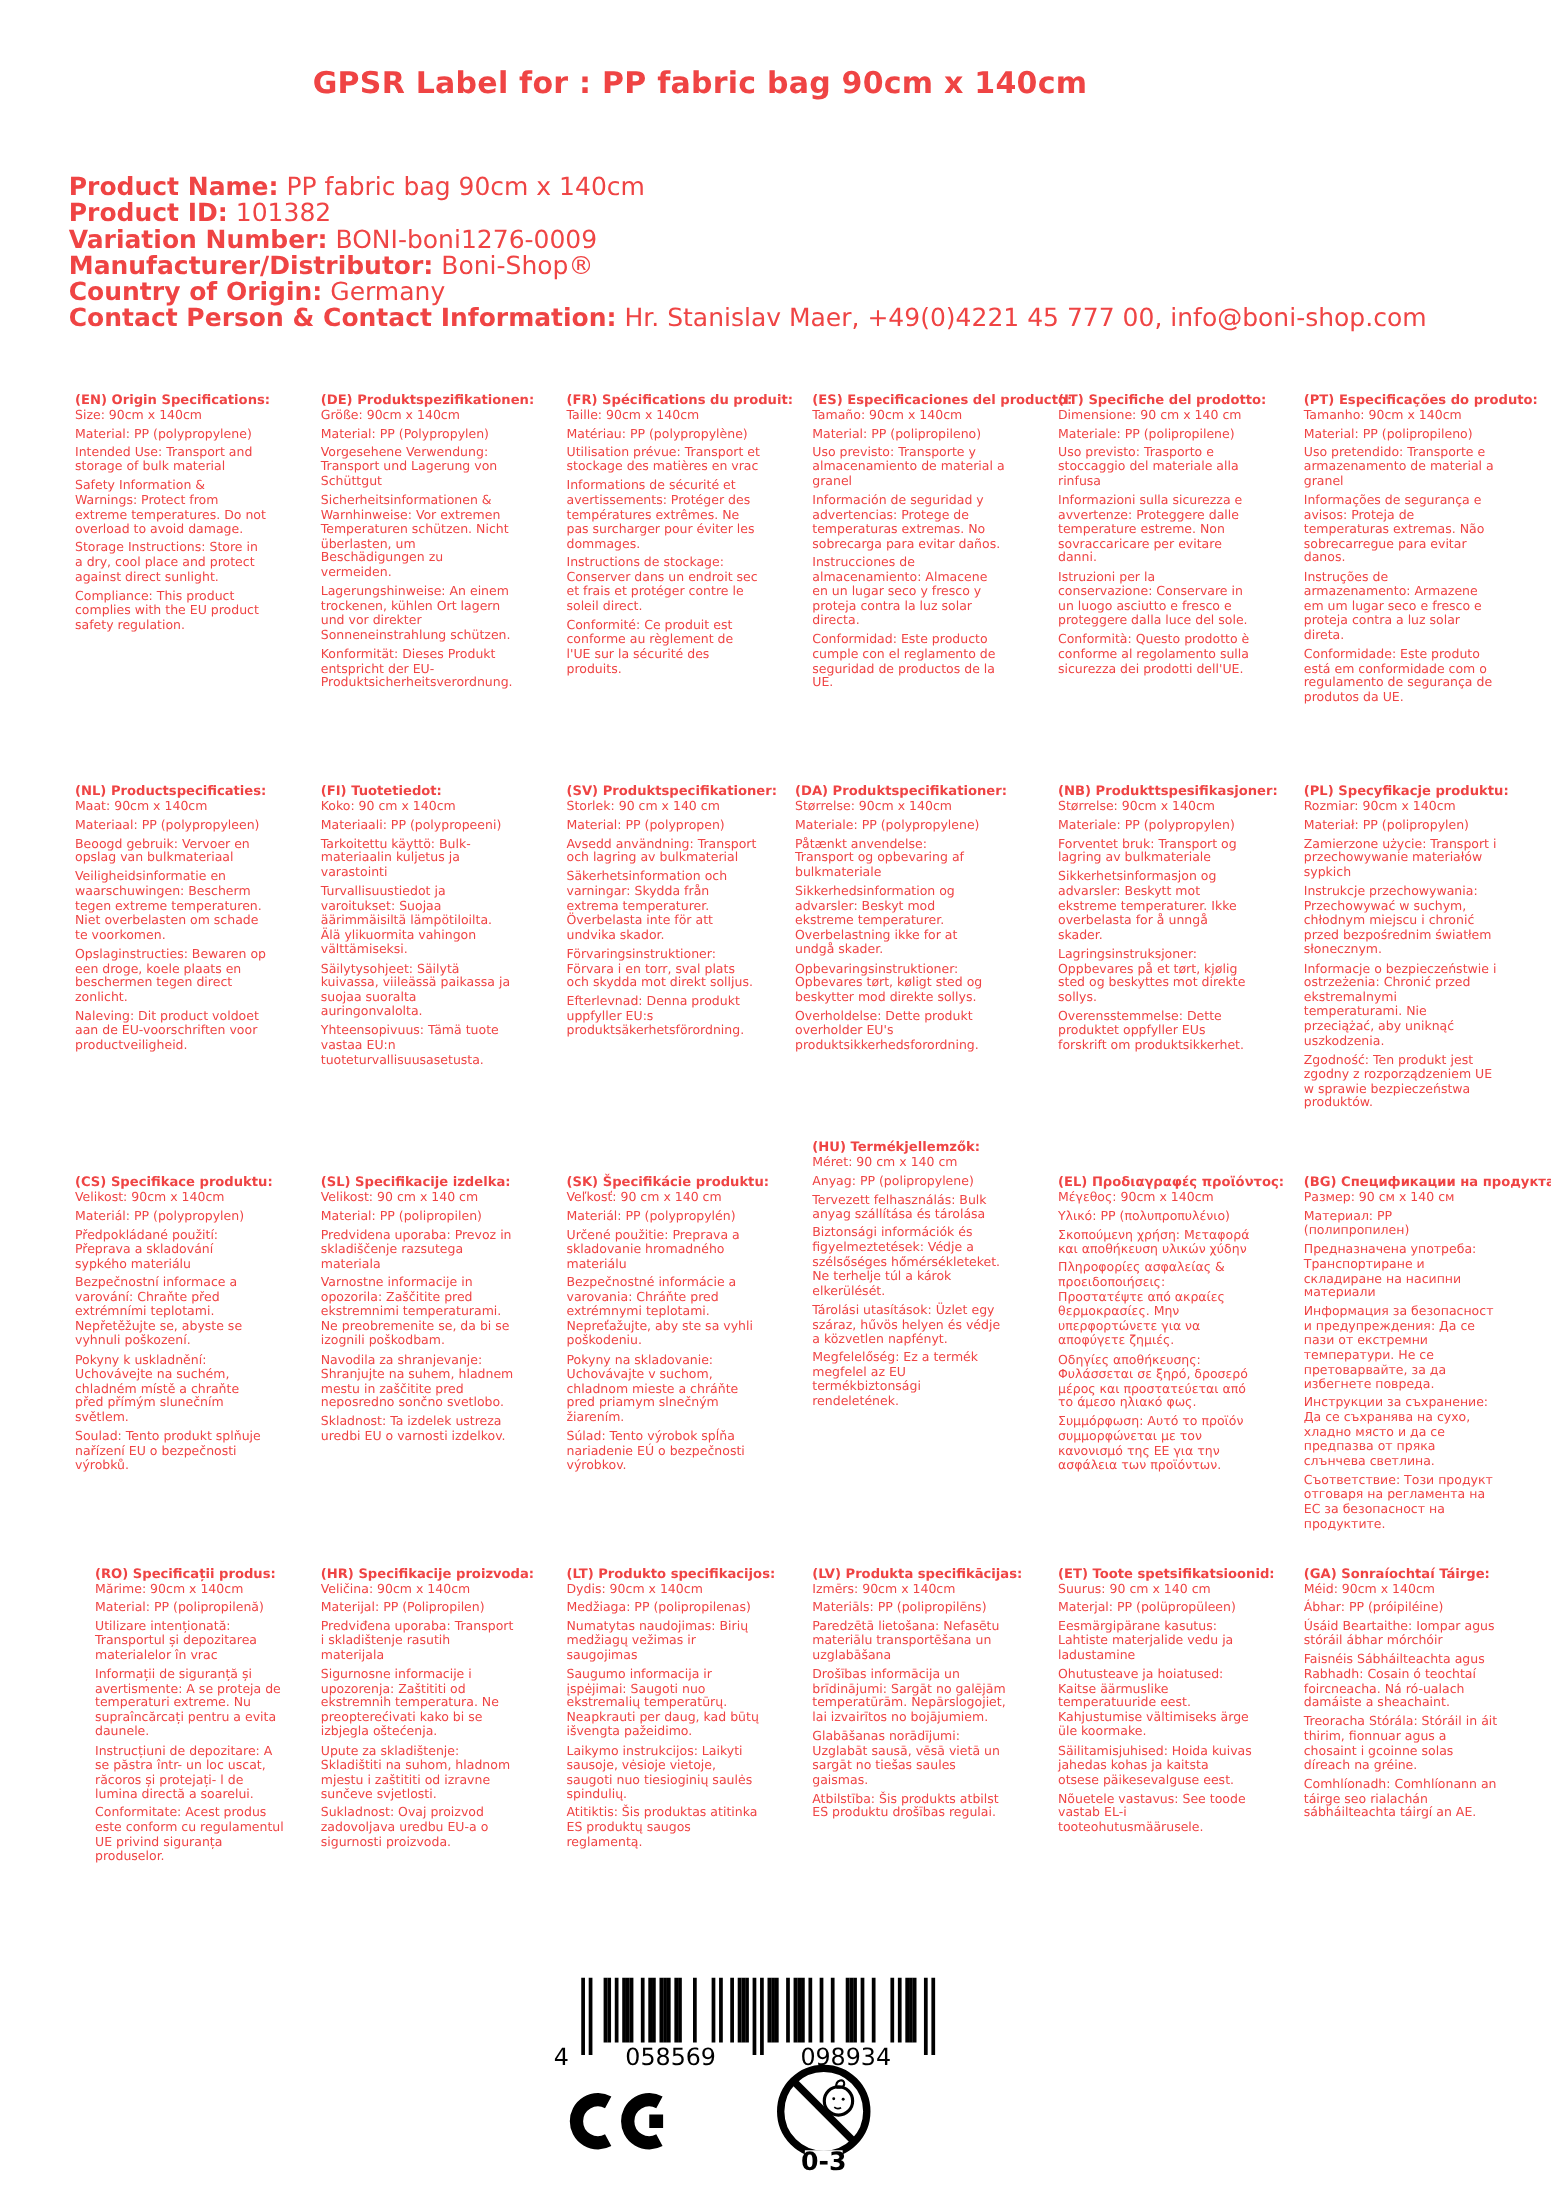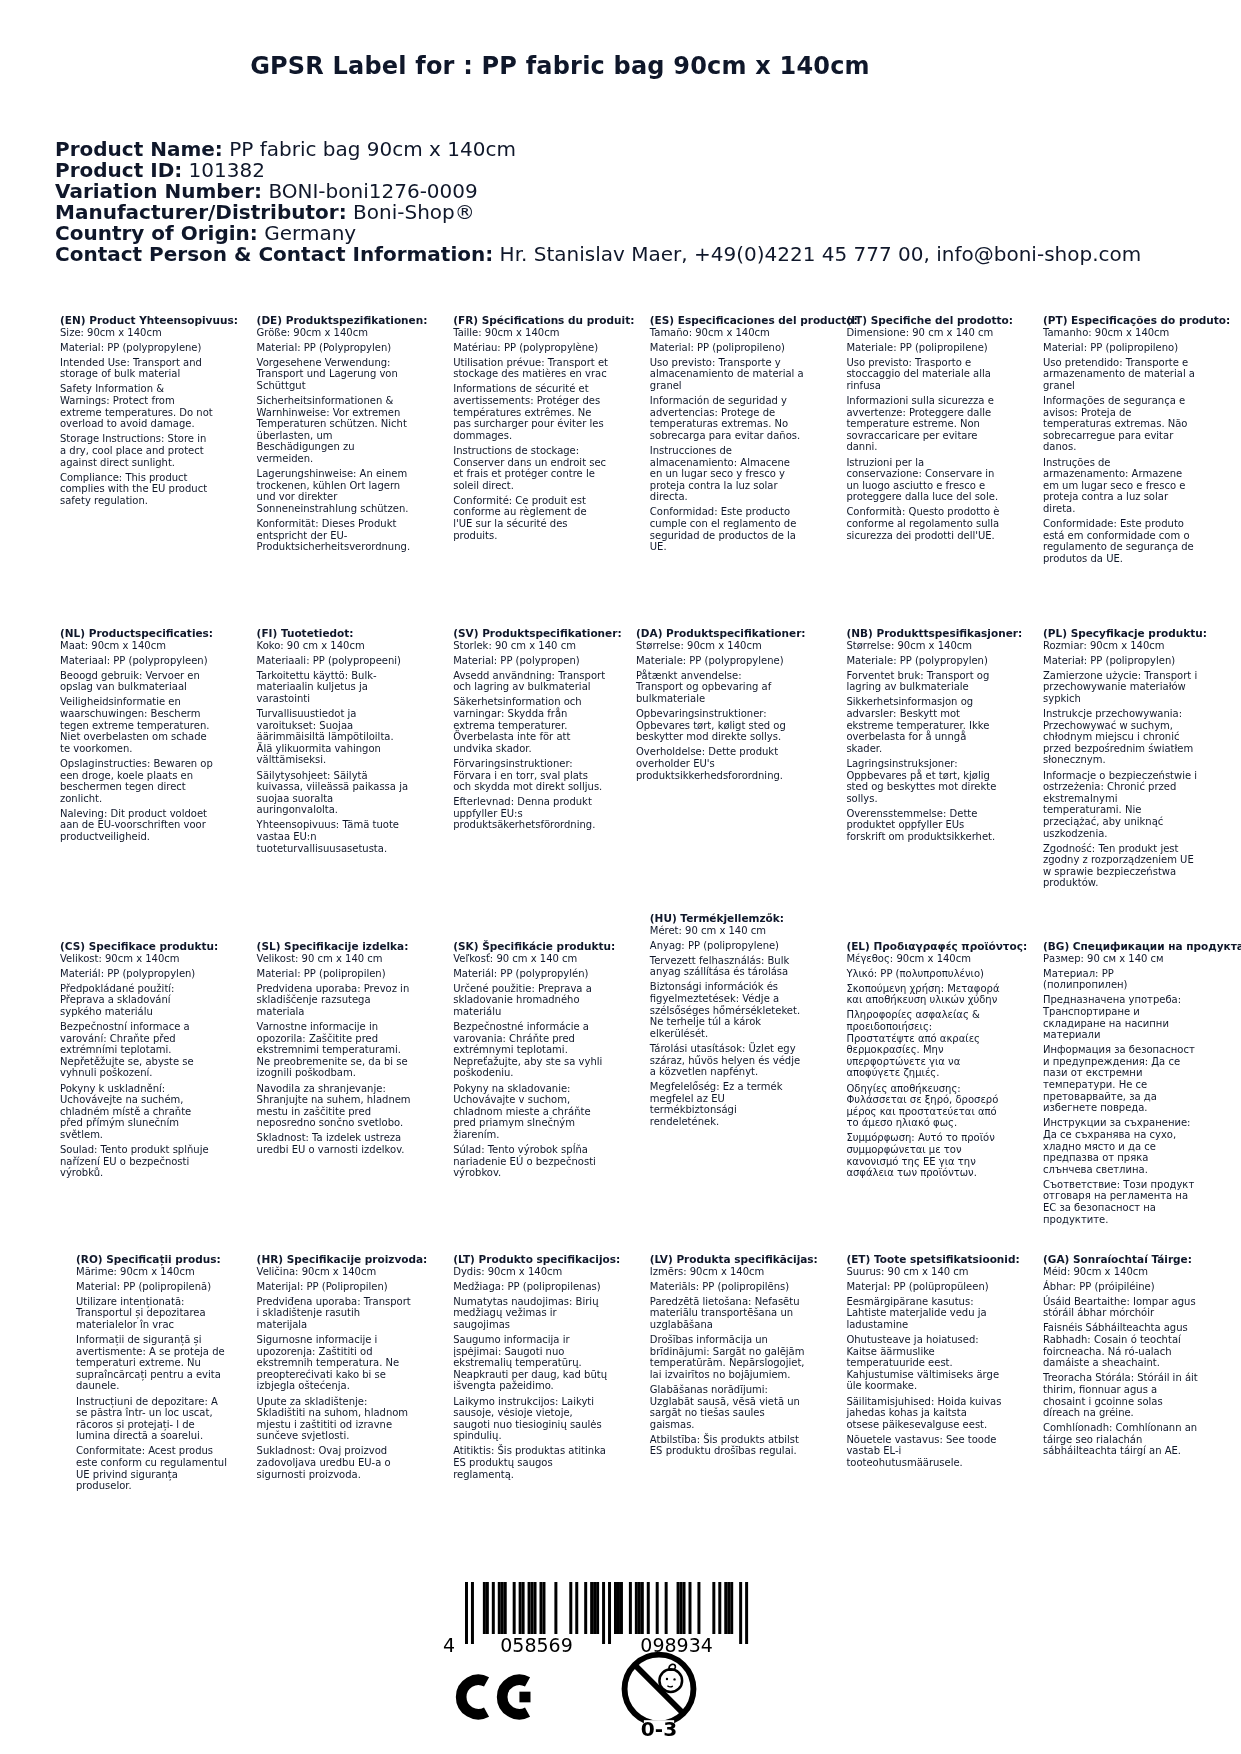--- a/index.html
+++ b/index.html
@@ -1,19 +1,19 @@
 <!DOCTYPE html>
 <html><head>
 <meta charset="utf-8">
 <style>
   * { margin:0; padding:0; box-sizing:border-box; }
   html,body { background:#ffffff; }
   .page {
     position:relative; width:1241px; height:1754px; background:#fff;
-    font-family:"DejaVu Sans","Liberation Sans",sans-serif; color:#0f172a;
+    font-family:"DejaVu Sans","Liberation Sans",sans-serif; color:#ef4444;
     overflow:hidden;
   }
   .title {
     position:absolute; top:52px; left:0; width:1120px;
     text-align:center; font-size:24px; font-weight:bold; letter-spacing:0.2px;
   }
   .product-info { position:absolute; top:139px; left:55px; font-size:20px; line-height:21px; }
   .pi-row { white-space:nowrap; }
   .pi-label { font-weight:bold; }
   .pi-value { font-weight:normal; }
@@ -39,21 +39,21 @@
     <div class="pi-row"><span class="pi-label">Product Name:</span> <span class="pi-value">PP fabric bag 90cm x 140cm</span></div>
     <div class="pi-row"><span class="pi-label">Product ID:</span> <span class="pi-value">101382</span></div>
     <div class="pi-row"><span class="pi-label">Variation Number:</span> <span class="pi-value">BONI-boni1276-0009</span></div>
     <div class="pi-row"><span class="pi-label">Manufacturer/Distributor:</span> <span class="pi-value">Boni-Shop®</span></div>
     <div class="pi-row"><span class="pi-label">Country of Origin:</span> <span class="pi-value">Germany</span></div>
     <div class="pi-row"><span class="pi-label">Contact Person &amp; Contact Information:</span> <span class="pi-value">Hr. Stanislav Maer, +49(0)4221 45 777 00, info@boni-shop.com</span></div>
   </div>
 
   <div class="specs" id="specs-grid">
       <div class="spec-block" style="left: 0px; top: 0px;">
-        <div class="spec-h">(EN) Product Yhteensopivuus:</div>
+        <div class="spec-h">(EN) Origin Specifications:</div>
         <p class="spec-p">Size: 90cm x 140cm</p>
         <p class="spec-p">Material: PP (polypropylene)</p>
         <p class="spec-p">Intended Use: Transport and storage of bulk material</p>
         <p class="spec-p">Safety Information &amp; Warnings: Protect from extreme temperatures. Do not overload to avoid damage.</p>
         <p class="spec-p">Storage Instructions: Store in a dry, cool place and protect against direct sunlight.</p>
         <p class="spec-p">Compliance: This product complies with the EU product safety regulation.</p>
       </div>
       <div class="spec-block" style="left: 196.6px; top: 0px;">
         <div class="spec-h">(DE) Produktspezifikationen:</div>
         <p class="spec-p">Größe: 90cm x 140cm</p>
@@ -124,20 +124,21 @@
         <p class="spec-p">Avsedd användning: Transport och lagring av bulkmaterial</p>
         <p class="spec-p">Säkerhetsinformation och varningar: Skydda från extrema temperaturer. Överbelasta inte för att undvika skador.</p>
         <p class="spec-p">Förvaringsinstruktioner: Förvara i en torr, sval plats och skydda mot direkt solljus.</p>
         <p class="spec-p">Efterlevnad: Denna produkt uppfyller EU:s produktsäkerhetsförordning.</p>
       </div>
       <div class="spec-block" style="left: 576px; top: 313px;">
         <div class="spec-h">(DA) Produktspecifikationer:</div>
         <p class="spec-p">Størrelse: 90cm x 140cm</p>
         <p class="spec-p">Materiale: PP (polypropylene)</p>
         <p class="spec-p">Påtænkt anvendelse: Transport og opbevaring af bulkmateriale</p>
+        <p class="spec-p">Sikkerhedsinformation og advarsler: Beskyt mod ekstreme temperaturer. Overbelastning ikke for at undgå skader.</p>
         <p class="spec-p">Opbevaringsinstruktioner: Opbevares tørt, køligt sted og beskytter mod direkte sollys.</p>
         <p class="spec-p">Overholdelse: Dette produkt overholder EU's produktsikkerhedsforordning.</p>
       </div>
       <div class="spec-block" style="left: 786.4px; top: 313px;">
         <div class="spec-h">(NB) Produkttspesifikasjoner:</div>
         <p class="spec-p">Størrelse: 90cm x 140cm</p>
         <p class="spec-p">Materiale: PP (polypropylen)</p>
         <p class="spec-p">Forventet bruk: Transport og lagring av bulkmateriale</p>
         <p class="spec-p">Sikkerhetsinformasjon og advarsler: Beskytt mot ekstreme temperaturer. Ikke overbelasta for å unngå skader.</p>
         <p class="spec-p">Lagringsinstruksjoner: Oppbevares på et tørt, kjølig sted og beskyttes mot direkte sollys.</p>

